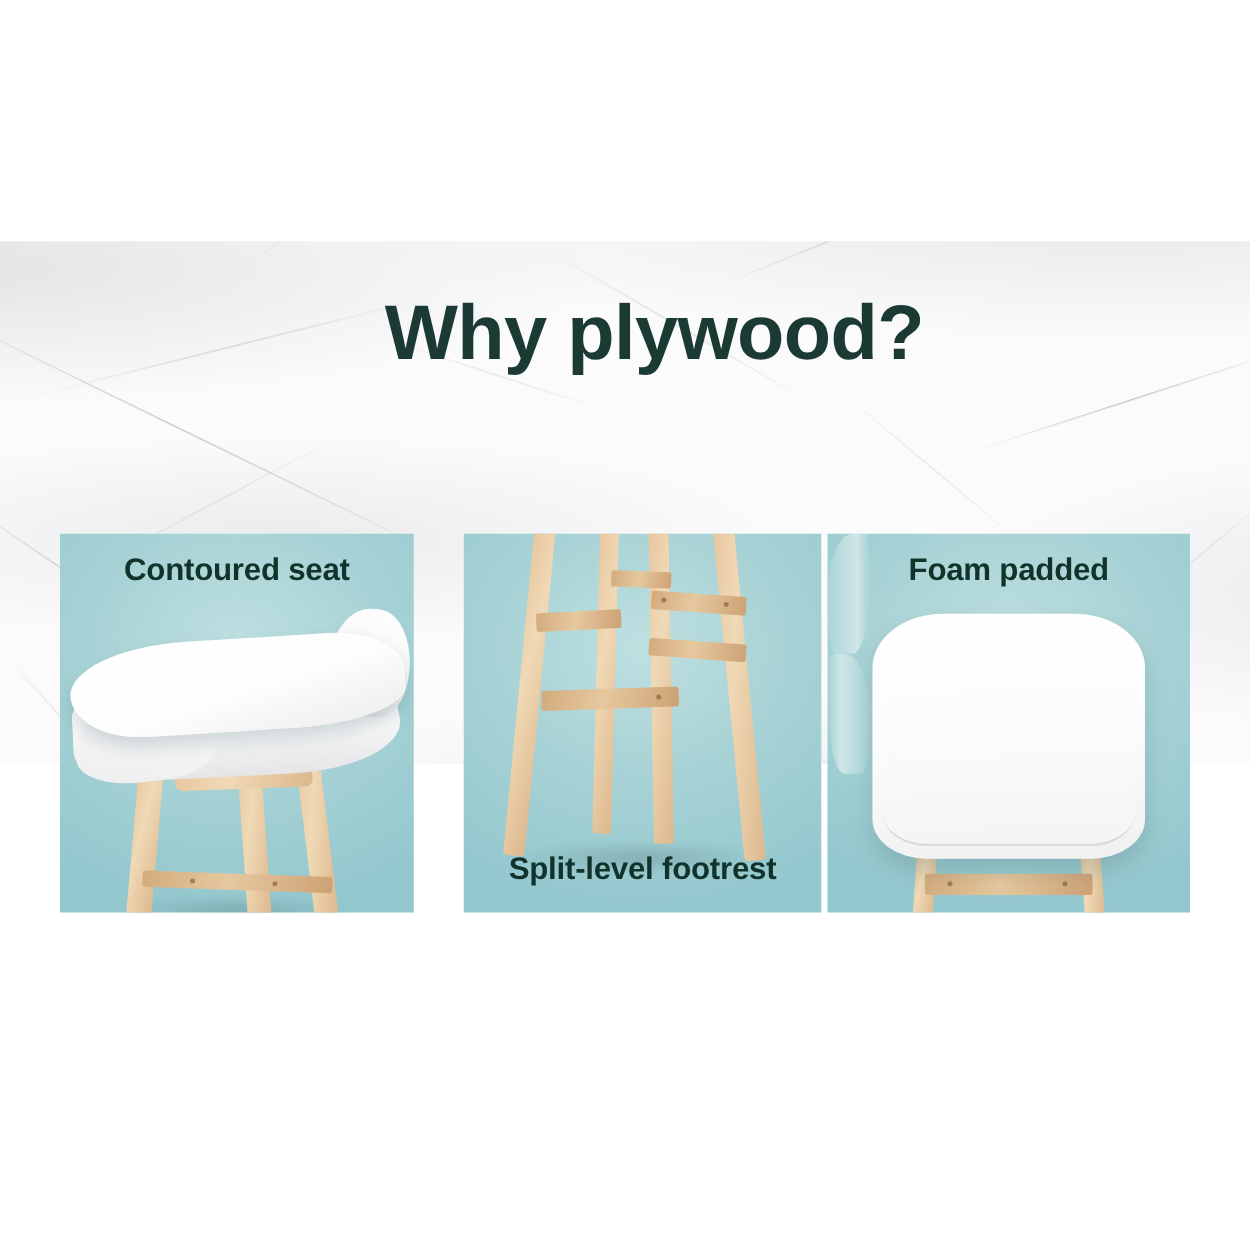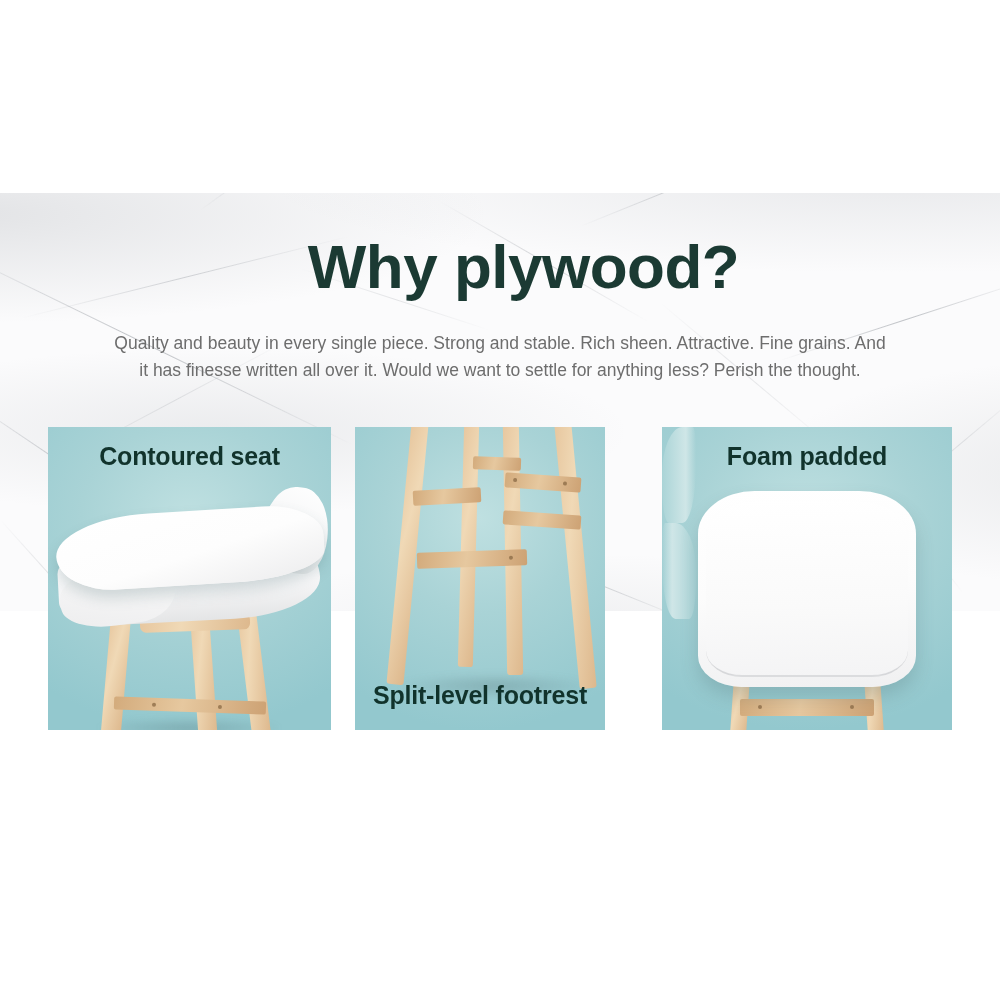--- a/index.html
+++ b/index.html
@@ -91,21 +91,21 @@
   .panel {
     position: absolute;
     top: 0;
     height: 303px;
     overflow: hidden;
     background:
       radial-gradient(ellipse 85% 70% at 50% 30%, #bfe0e1 0%, #a9d3d6 45%, #93c8ce 100%);
     margin-top: 10px;
   }
   .panel-1 { left: 0px;   width: 283px; }
-  .panel-2 { left: 307px; width: 250px; }
+  .panel-2 { left: 323px; width: 286px; }
   .panel-3 { left: 614px; width: 290px; }
 
   .panel-label {
     position: absolute;
     left: 0;
     width: 100%;
     text-align: center;
     font-size: 25px;
     font-weight: 600;
     color: #11332c;
@@ -229,21 +229,20 @@
     <div class="vein faint" style="left:66%;  top:26%; width:22%; transform:rotate(40deg);"></div>
     <div class="vein" style="left:78%;  top:40%; width:26%; transform:rotate(-18deg);"></div>
     <div class="vein thin" style="left:84%;  top:58%; width:20%; transform:rotate(52deg);"></div>
     <div class="vein faint" style="left:90%;  top:72%; width:16%; transform:rotate(-40deg);"></div>
     <div class="vein thin" style="left:52%;  top:86%; width:18%; transform:rotate(22deg);"></div>
     <div class="vein faint" style="left:14%;  top:90%; width:20%; transform:rotate(-30deg);"></div>
   </div>
 
   <div class="headline">Why plywood?</div>
 
-  <div class="subtitle">Quality and beauty in every single piece. Strong and stable. Rich sheen. Attractive. Fine grains. And it has finesse written all over it. Would we want to settle for anything less? Perish the thought.</div>
 
   <div class="panels">
 
     <div class="panel panel-1">
       <div class="panel-label label-top">Contoured seat</div>
 
       <div class="shadow-soft" style="left:46px; top:290px; width:190px; height:22px;"></div>
 
       <div class="wood p1-leg-c"></div>
       <div class="wood p1-leg-b"></div>

